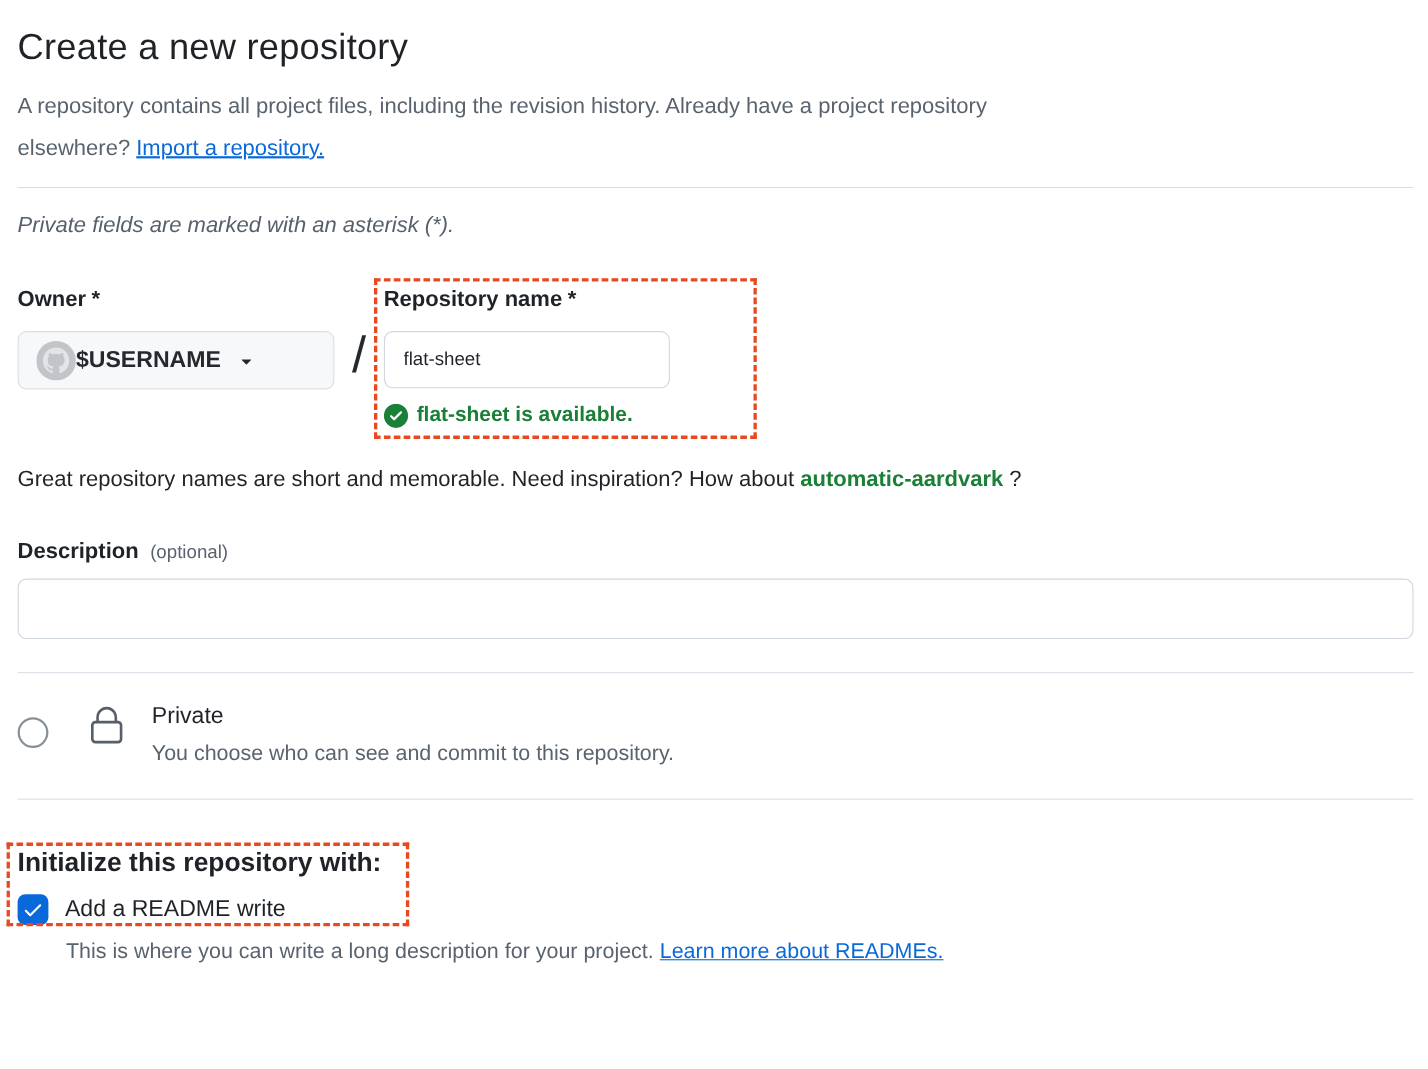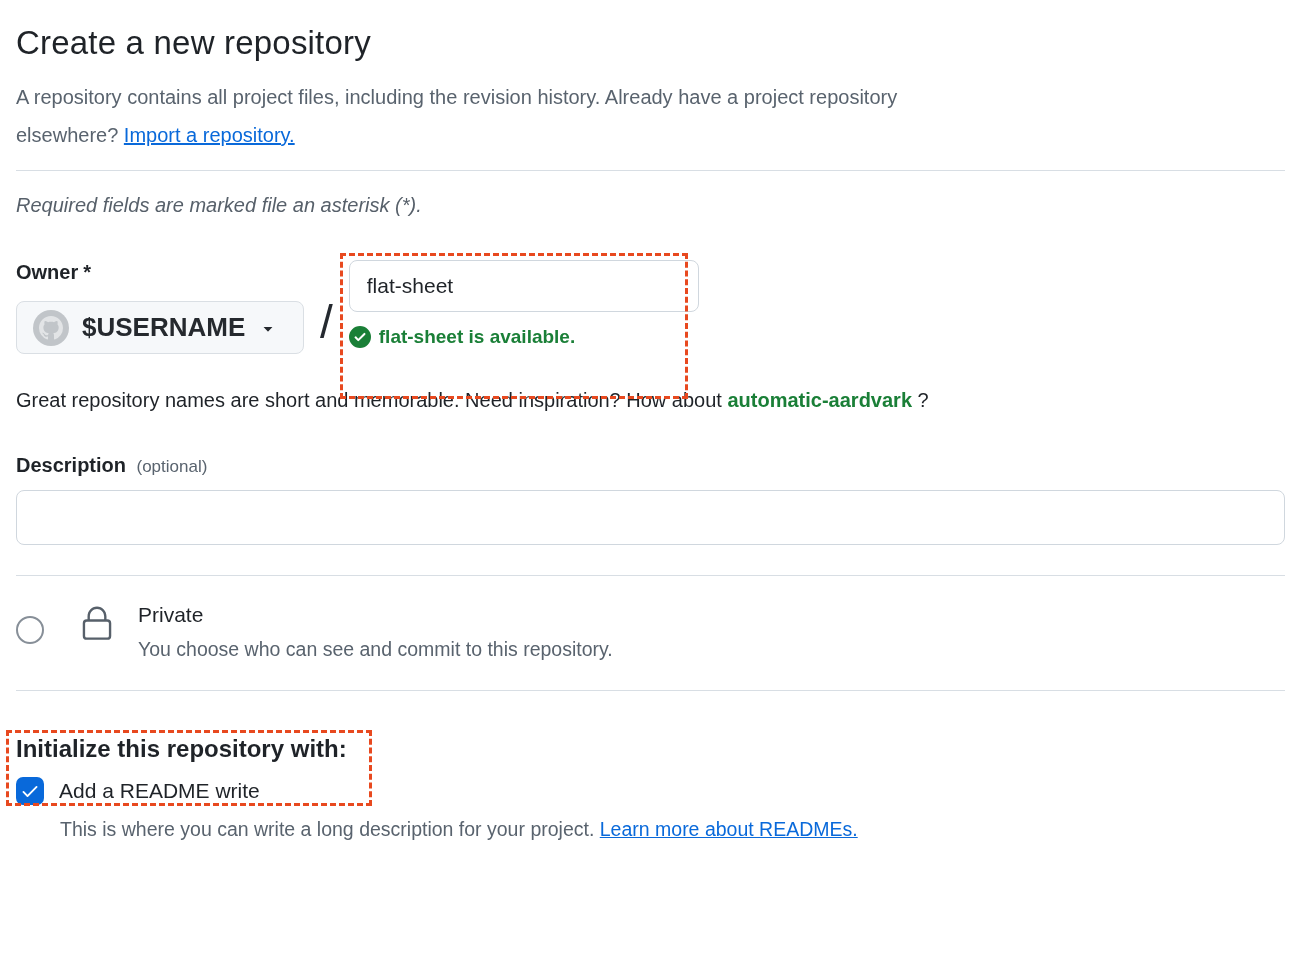--- a/index.html
+++ b/index.html
@@ -16,28 +16,28 @@
 
   .required-note { margin-top:21px; font-size:20px; font-style:italic; color:#57606a; line-height:26px; }
 
   .form-row { margin-top:42px; display:flex; align-items:flex-start; }
   .field-label { font-size:20px; font-weight:700; color:#1f2328; line-height:24px; margin-bottom:17px; white-space:nowrap; }
   .req { margin-left:5px; font-weight:700; }
 
   .owner-button { width:288px; height:53px; background:#f6f8fa; border:1px solid #dadfe4; border-radius:8px;
     display:flex; align-items:center; padding:0 16px; cursor:pointer; }
   .owner-avatar { width:36px; height:36px; flex:0 0 auto; }
-  .owner-name { margin-left:13px; font-size:26px; font-weight:600; color:#25292e; }
+  .owner-name { font-size:21px; font-weight:600; color:#25292e; }
   .caret { margin-left:14px; display:flex; }
 
   .slash-sep { font-size:46px; font-weight:400; color:#24292f; line-height:58px; margin:33px 16px 0 16px; }
 
   .repo-col { position:relative; }
-  .repo-input { width:350px; height:52px; border:1px solid #d0d7de; border-radius:8px; padding:0 17px;
-    font-size:21px; color:#1f2328; font-family:"Liberation Sans", sans-serif; background:#fff; outline:none; }
+  .repo-input { width:260px; height:52px; border:1px solid #d0d7de; border-radius:8px; padding:0 17px;
+    font-size:17px; color:#1f2328; font-family:"Liberation Sans", sans-serif; background:#fff; outline:none; }
   .availability { margin-top:13px; display:flex; align-items:center; }
   .availability-text { margin-left:8px; font-size:19px; font-weight:700; color:#1a7f37; line-height:24px;text-align:center; }
 
   .annotation { position:absolute; border:3px dashed #e8491f; pointer-events:none; }
   .ann-repo { left:-9px; top:-7px; width:348px; height:146px; }
   .ann-public { left:-8px; top:-8px; width:202px; height:80px; }
   .ann-init { left:-10px; top:-5px; width:366px; height:76px; }
 
   .suggestion { margin-top:33px; font-size:20px; line-height:26px; color:#1f2328; }
   a.green-link { color:#1a7f37; font-weight:700; text-decoration:none; cursor:pointer; }
@@ -76,21 +76,21 @@
 
   <h1 class="page-title">Create a new repository</h1>
 
   <p class="intro"><span>A repository contains all project files, including the revision history. Already have a project repository</span><br>
     <span>elsewhere?</span>
     <a class="blue-link">Import a repository.</a>
   </p>
 
   <hr class="divider">
 
-  <p class="required-note">Required fields are marked file an asterisk (*).</p>
+  <p class="required-note">Private fields are marked with an asterisk (*).</p>
 
   <div class="form-row">
 
     <div class="owner-col">
       <div class="field-label"><span>Owner</span><span class="req">*</span></div>
       <div class="owner-button">
         <span class="owner-avatar">
           <svg width="36" height="36" viewBox="0 0 24 24">
             <circle cx="12" cy="12" r="12" fill="#c1c5c9"></circle>
             <g transform="translate(4,4)">
@@ -104,20 +104,21 @@
               <path fill="#25292e" d="M4.427 7h7.146a.25.25 0 0 1 .177.427l-3.573 3.573a.25.25 0 0 1-.354 0L4.25 7.427A.25.25 0 0 1 4.427 7Z"></path>
             </svg>
         </span>
       </div>
     </div>
 
     <div class="slash-sep">/</div>
 
     <div class="repo-col">
       <div class="annotation ann-repo"></div>
+      <div class="field-label"><span>Repository name</span><span class="req">*</span></div>
       <input class="repo-input" type="text" value="flat-sheet" style="">
       <div class="availability">
         <svg width="22" height="22" viewBox="0 0 16 16">
             <path fill="#1a7f37" fill-rule="evenodd" d="M8 16A8 8 0 1 1 8 0a8 8 0 0 1 0 16Zm3.78-9.72a.751.751 0 0 0-.018-1.042.751.751 0 0 0-1.042-.018L6.75 9.19 5.28 7.72a.751.751 0 0 0-1.042.018.751.751 0 0 0-.018 1.042l2 2a.75.75 0 0 0 1.06 0l4.5-4.5Z"></path>
           </svg>
         <span class="availability-text">flat-sheet is available.</span>
       </div>
     </div>
 
   </div>

